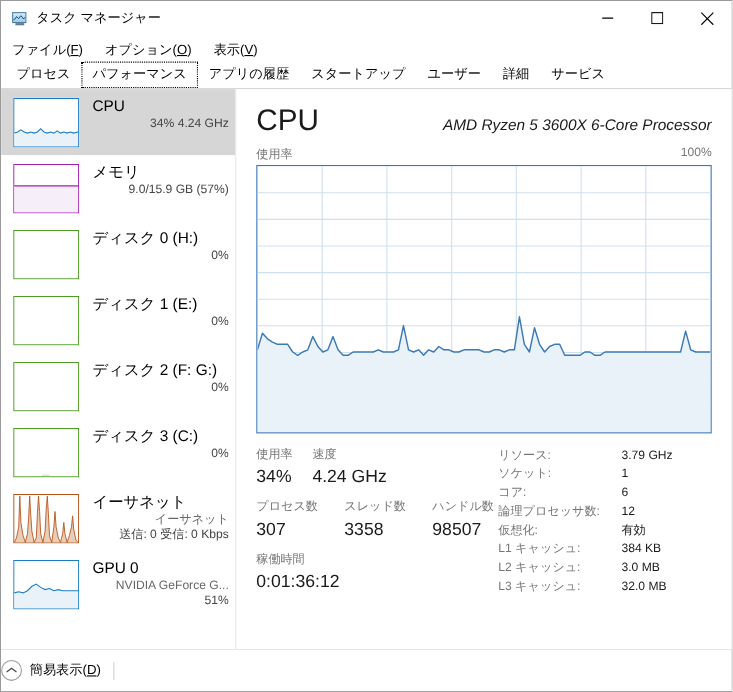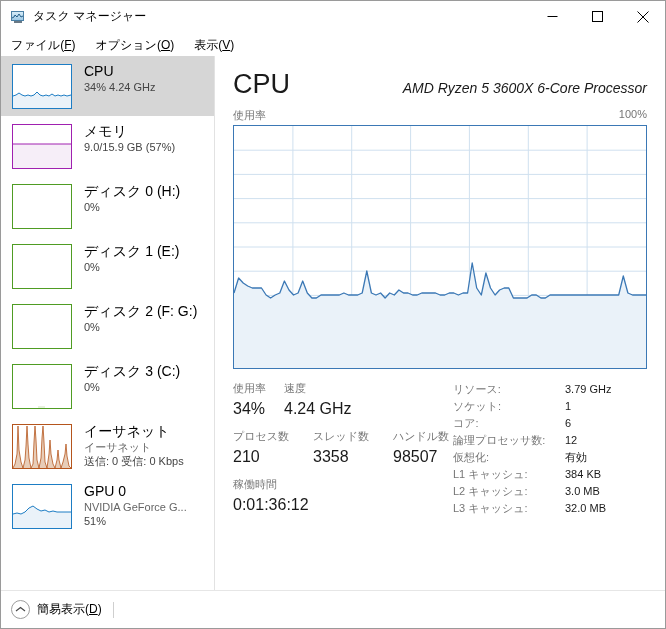--- a/index.html
+++ b/index.html
@@ -109,21 +109,21 @@
     position: relative; background: #ffffff;
   }
   .thumb svg { display: block; width: 100%; height: 100%; }
   .side-texts { min-width: 0; flex: 1 1 auto; padding-top: 0px; }
   .side-title {
     font-size: 14px; color: #000; line-height: 17px;
     white-space: nowrap; overflow: hidden;
   }
   .side-sub {
     font-size: 11px; color: #666; line-height: 14px;
-    white-space: nowrap; overflow: hidden; text-overflow: ellipsis;
+    white-space: nowrap; overflow: hidden; text-overflow: ellipsis; text-align: right;
   }
   .side-sub.dark { color: #444; }
 
   
   .main {
     flex: 1 1 auto; position: relative;
     padding: 0 18px 0 18px; min-width: 0;
     background: #ffffff;
   }
   .main-head {
@@ -174,21 +174,20 @@
   .stat-group { margin-bottom: 6px; }
 
   .spec-row { display: flex; font-size: 11px; line-height: 17px; }
   .spec-key { width: 112px; flex: 0 0 112px; color: #767676; white-space: nowrap; }
   .spec-val { color: #1a1a1a; white-space: nowrap; }
 
   
   .statusbar {
     height: 38px; flex: 0 0 38px;
     display: flex; align-items: center;
-    padding-left: 10px;
     background: #ffffff;
     border-top: 1px solid #e6e6e6;
   }
   .fewer-btn { display: flex; align-items: center; }
   .circle-chevron {
     width: 19px; height: 19px; border-radius: 50%;
     border: 1px solid #9d9d9d; margin-right: 7px;
     display: flex; align-items: center; justify-content: center;
   }
   .fewer-label { font-size: 12px; color: #000; white-space: nowrap; }
@@ -238,20 +237,29 @@
       </div>
     </div>
   </div>
 
   <div class="menubar">
     <div class="menuitem"><span>ファイル(</span><u>F</u><span>)</span></div>
     <div class="menuitem"><span>オプション(</span><u>O</u><span>)</span></div>
     <div class="menuitem"><span>表示(</span><u>V</u><span>)</span></div>
   </div>
 
+  <div class="tabstrip">
+    <div class="tab">プロセス</div>
+    <div class="tab active">パフォーマンス</div>
+    <div class="tab">アプリの履歴</div>
+    <div class="tab">スタートアップ</div>
+    <div class="tab">ユーザー</div>
+    <div class="tab">詳細</div>
+    <div class="tab">サービス</div>
+  </div>
 
   <div class="body">
 
     <div class="sidebar">
 
       <div class="side-item selected">
         <div class="thumb">
           <svg viewBox="0 0 60 45" preserveAspectRatio="none">
             <rect x="0.5" y="0.5" width="59" height="44" fill="#ffffff" stroke="#1d7dc4" stroke-width="1"></rect>
             <path d="M1,32 L4,31 L7,29 L10,31 L13,32 L16,31 L19,32 L22,31 L25,28 L28,31 L31,32 L34,31 L37,32 L40,30 L43,32 L46,31 L49,32 L52,31 L55,32 L59,31 L59,44 L1,44 Z" fill="#eaf2f9"></path>
@@ -411,21 +419,21 @@
             </div>
             <div class="stat-cell">
               <div class="stat-label">速度</div>
               <div class="stat-value">4.24 GHz</div>
             </div>
           </div>
 
           <div class="stat-row stat-group">
             <div class="stat-cell w3">
               <div class="stat-label">プロセス数</div>
-              <div class="stat-value">210</div>
+              <div class="stat-value">307</div>
             </div>
             <div class="stat-cell w3">
               <div class="stat-label">スレッド数</div>
               <div class="stat-value">3358</div>
             </div>
             <div class="stat-cell">
               <div class="stat-label">ハンドル数</div>
               <div class="stat-value">98507</div>
             </div>
           </div>

